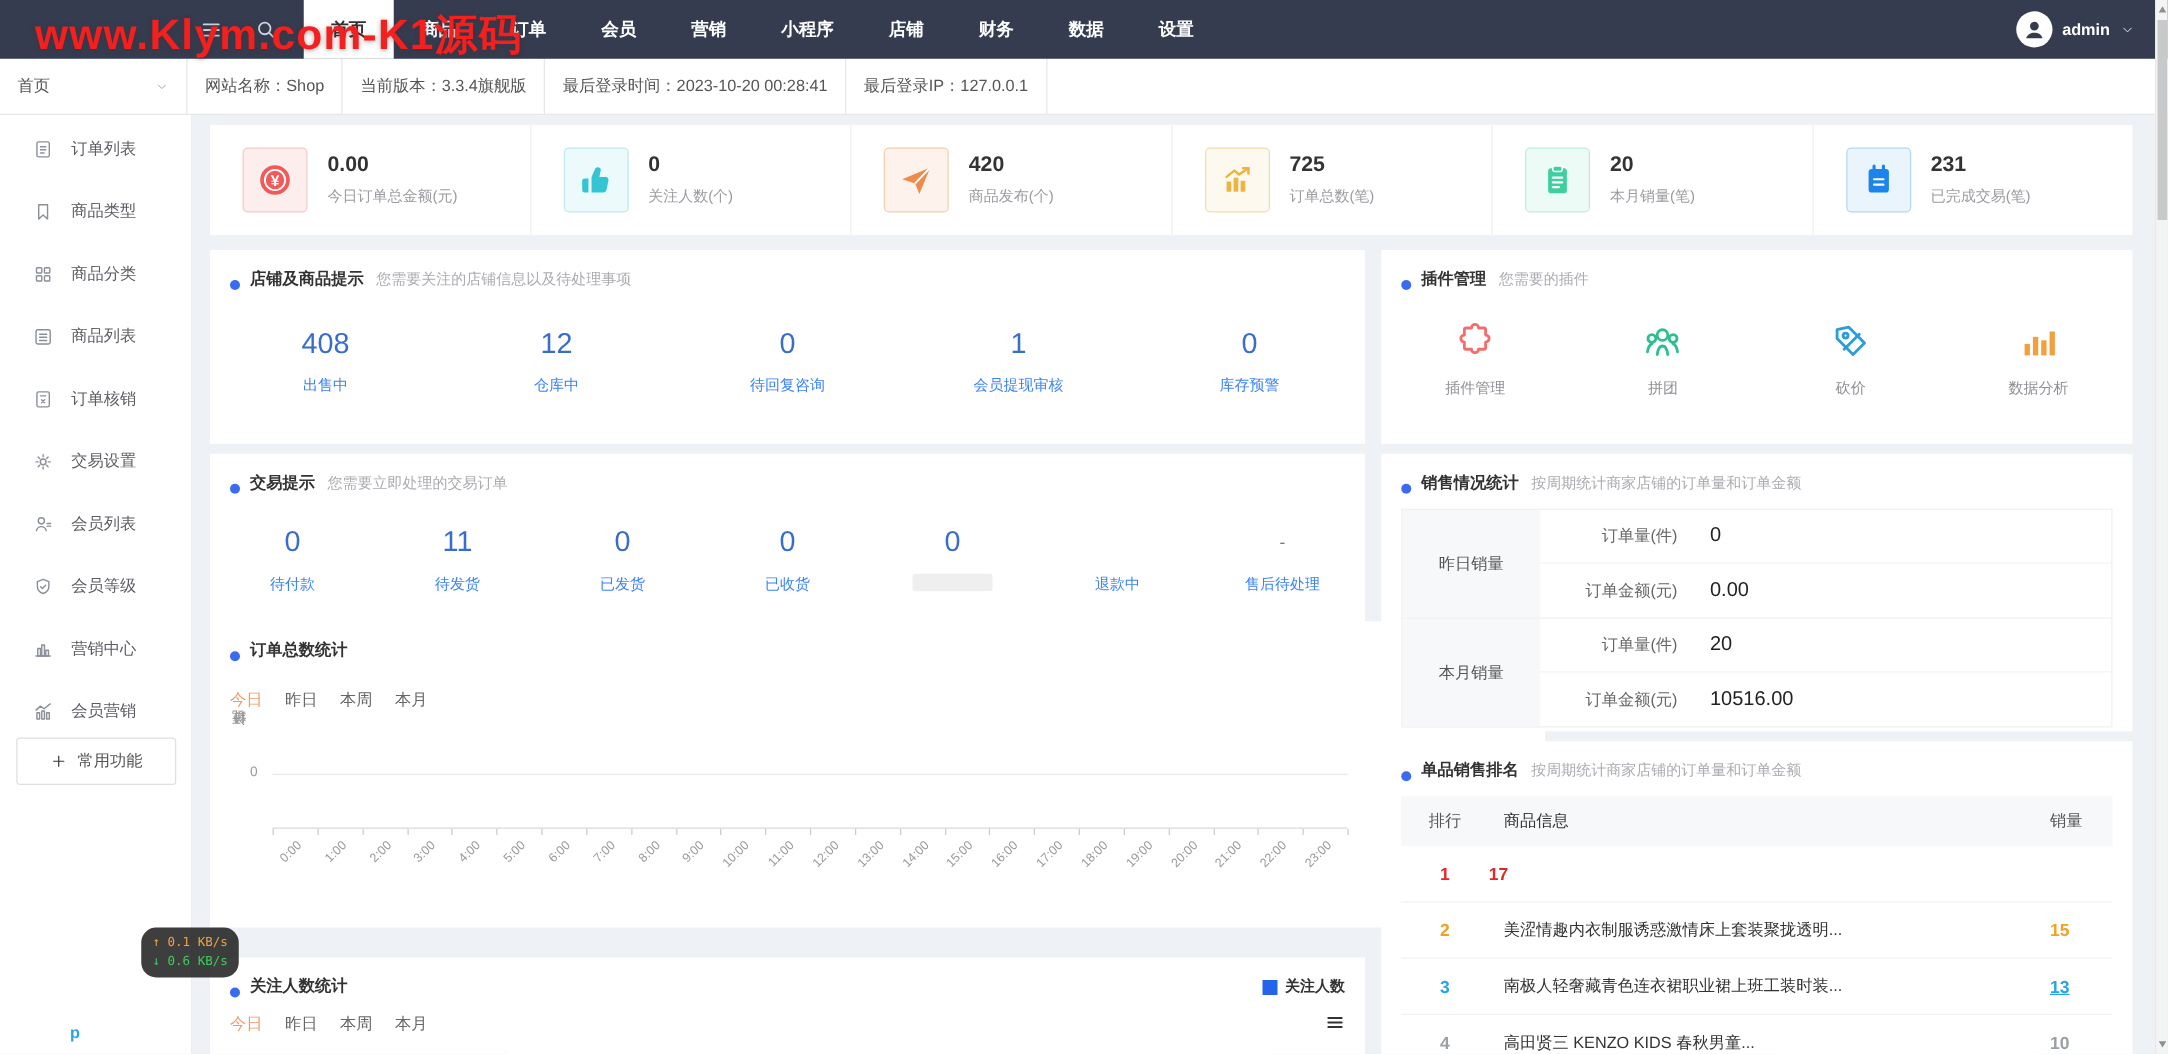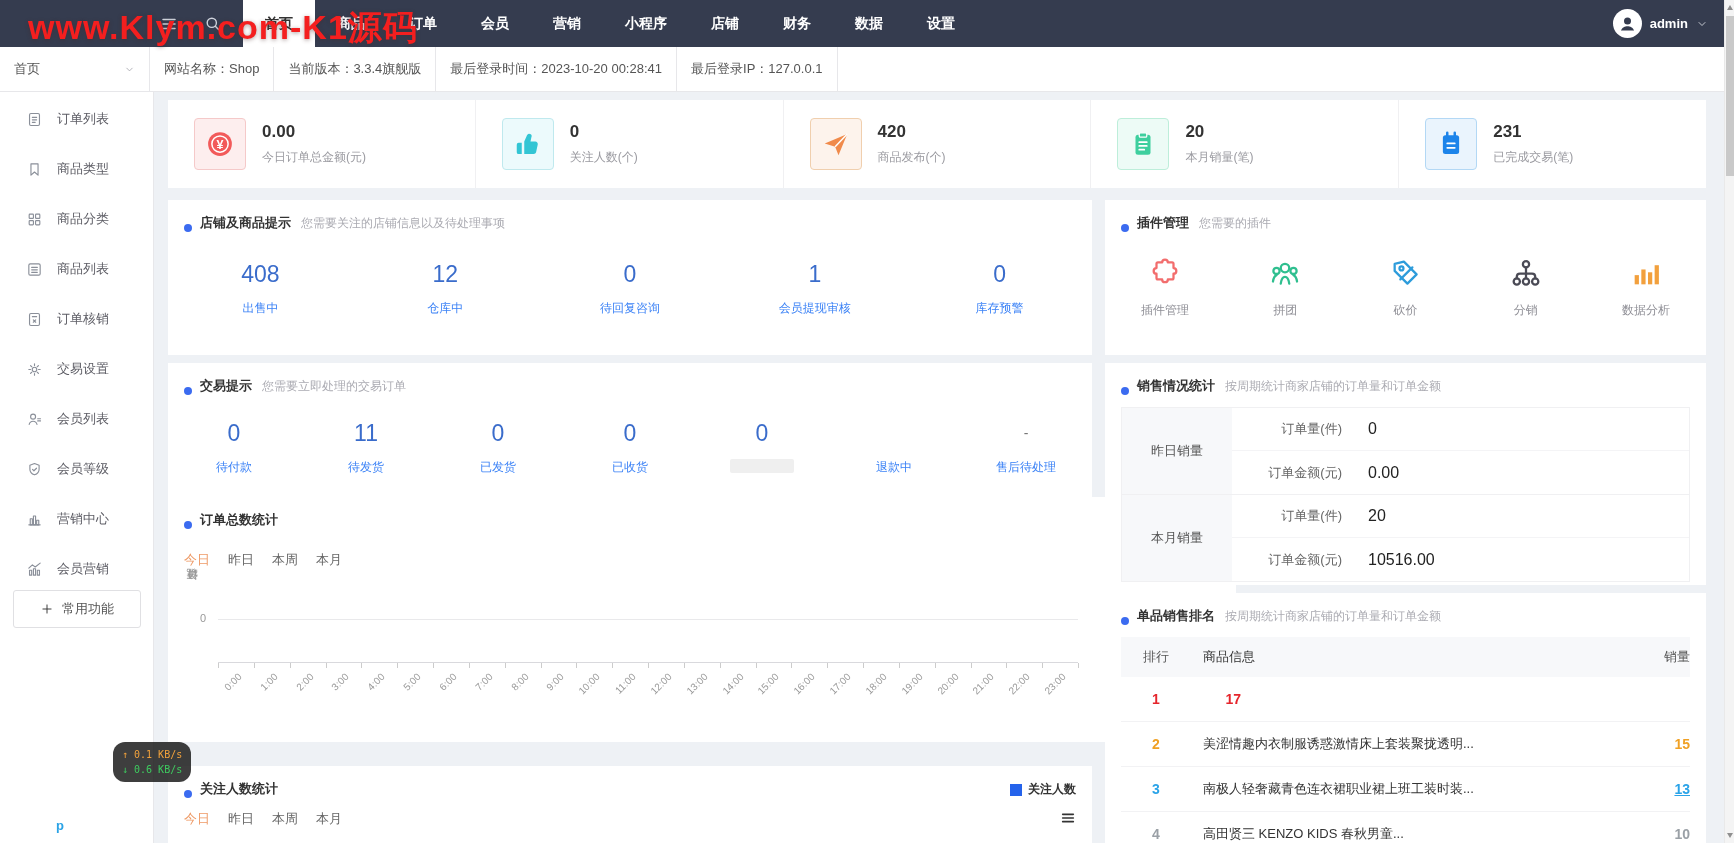--- a/index.html
+++ b/index.html
@@ -93,21 +93,21 @@
   .sales-mrow:last-child{border-bottom:none}
   .sales-mlabel{width:110px;text-align:right;font-size:13px;color:#666;flex:none}
   .sales-mval{margin-left:26px;font-size:16px;color:#222}
 
   #panel-rank{left:951px;top:501px;width:601px;height:300px}
   .rank-head{display:flex;align-items:center;height:40px;background:#f7f8fa;margin:12px 16px 0;font-size:13px;color:#555}
   .rank-row{display:flex;align-items:center;height:45px;margin:0 16px;border-bottom:1px solid #f2f2f4;font-size:13px;cursor:pointer}
   .rank-c1{width:70px;text-align:center;flex:none}
   .rank-row .rank-c1{font-weight:bold;font-size:14px}
   .rank-c2{flex:1;margin-left:12px;color:#333;overflow:hidden;white-space:nowrap;text-overflow:ellipsis}
-  .rank-c3{width:50px;text-align:right;flex:none}
+  .rank-c3{width:50px;flex:none}
   .rank-row .rank-c3{font-weight:bold;font-size:14px}
 
   
   .watermark{position:absolute;left:28px;top:5px;font-size:34px;font-weight:bold;color:#f41f1f;white-space:nowrap;z-index:60;text-shadow:0 1px 4px rgba(70,40,40,.45);letter-spacing:1px}
   .net-badge{position:absolute;left:113px;top:742px;background:rgba(20,20,20,.82);border-radius:12px;padding:5px 9px;z-index:50;font-family:"DejaVu Sans Mono",monospace;font-size:10px;line-height:15px;white-space:nowrap}
   .net-up{color:#f2a23c}
   .net-down{color:#3ecb5f}
 
   
   .scrollbar{position:absolute;right:0;top:0;width:10px;height:843px;background:#f4f4f4;border-left:1px solid #e9e9e9;z-index:70}
@@ -324,20 +324,37 @@
           <span class="ic" style="height: 30px; width: 30px; color: rgb(240, 138, 75);">
             <svg viewBox="0 0 24 24">
               <path d="M3 11.5l18-7.5-7 17-2.7-6.8z" fill="currentColor"></path>
               <path d="M11.3 14.2L21 4" stroke="#fff" stroke-width="1.2"></path>
             </svg>
           </span>
         </div>
         <div class="stat-text">
           <div class="stat-val">420</div>
           <div class="stat-label">商品发布(个)</div>
+        </div>
+      </div>
+      <div class="stat-card">
+        <div class="stat-icon" style="background: rgb(253, 249, 238); border-color: rgb(240, 223, 173);">
+          <span class="ic" style="height: 30px; width: 30px; color: rgb(237, 180, 64);">
+            <svg viewBox="0 0 24 24">
+              <rect x="5" y="13" width="3" height="6.5" fill="currentColor"></rect>
+              <rect x="9.5" y="10.5" width="3" height="9" fill="currentColor"></rect>
+              <rect x="14" y="12.5" width="3" height="7" fill="currentColor"></rect>
+              <path d="M5 10l5-4 3 2.5 6-4" stroke="currentColor" fill="none" stroke-width="1.6" stroke-linecap="round" stroke-linejoin="round"></path>
+              <path d="M19 4.5v3.4M19 4.5h-3.4" stroke="currentColor" fill="none" stroke-width="1.6" stroke-linecap="round" stroke-linejoin="round"></path>
+            </svg>
+          </span>
+        </div>
+        <div class="stat-text">
+          <div class="stat-val">725</div>
+          <div class="stat-label">订单总数(笔)</div>
         </div>
       </div>
       <div class="stat-card">
         <div class="stat-icon" style="background: rgb(237, 251, 246); border-color: rgb(189, 238, 218);">
           <span class="ic" style="height: 30px; width: 30px; color: rgb(62, 207, 158);">
             <svg viewBox="0 0 24 24">
               <rect x="6" y="4.5" width="12" height="16" rx="2" fill="currentColor"></rect>
               <rect x="9" y="3" width="6" height="3.5" rx="1" fill="currentColor" stroke="#fff" stroke-width="1"></rect>
               <path d="M9 10.5h6M9 13.5h6M9 16.5h4" stroke="#fff" stroke-width="1.4" stroke-linecap="round"></path>
             </svg>
@@ -561,32 +578,20 @@
           <span class="ic" style="height: 34px; width: 34px; color: rgb(45, 156, 219);">
             <svg viewBox="0 0 24 24">
               <path d="M4 5.5l6.5-1.5 9 9-6.5 6.5-9-9z" stroke="currentColor" fill="none" stroke-width="1.6" stroke-linecap="round" stroke-linejoin="round"></path>
               <circle cx="8.8" cy="8.8" r="1.4" stroke="currentColor" fill="none" stroke-width="1.6" stroke-linecap="round" stroke-linejoin="round"></circle>
               <path d="M8 16.5L16.5 8" stroke="currentColor" fill="none" stroke-width="1.6" stroke-linecap="round" stroke-linejoin="round"></path>
             </svg>
           </span>
           <div class="plugin-label">砍价</div>
         </div>
         <div class="plugin">
-          <span class="ic" style="height: 34px; width: 34px; color: rgb(74, 74, 85);">
-            <svg viewBox="0 0 24 24">
-              <circle cx="12" cy="5.8" r="2.2" stroke="currentColor" fill="none" stroke-width="1.6" stroke-linecap="round" stroke-linejoin="round"></circle>
-              <circle cx="5.5" cy="18" r="2.2" stroke="currentColor" fill="none" stroke-width="1.6" stroke-linecap="round" stroke-linejoin="round"></circle>
-              <circle cx="12" cy="18" r="2.2" stroke="currentColor" fill="none" stroke-width="1.6" stroke-linecap="round" stroke-linejoin="round"></circle>
-              <circle cx="18.5" cy="18" r="2.2" stroke="currentColor" fill="none" stroke-width="1.6" stroke-linecap="round" stroke-linejoin="round"></circle>
-              <path d="M12 8v3.2M12 11.2V15.8M5.5 15.8v-1.1c0-1.2.9-2.2 2.2-2.2h8.6c1.3 0 2.2 1 2.2 2.2v1.1" stroke="currentColor" fill="none" stroke-width="1.6" stroke-linecap="round" stroke-linejoin="round"></path>
-            </svg>
-          </span>
-          <div class="plugin-label">分销</div>
-        </div>
-        <div class="plugin">
           <span class="ic" style="height: 34px; width: 34px; color: rgb(242, 160, 61);">
             <svg viewBox="0 0 24 24">
               <rect x="4" y="13.5" width="3" height="6.5" fill="currentColor"></rect>
               <rect x="8.7" y="9.5" width="3" height="10.5" fill="currentColor"></rect>
               <rect x="13.4" y="11.5" width="3" height="8.5" fill="currentColor"></rect>
               <rect x="18.1" y="6.5" width="3" height="13.5" fill="currentColor"></rect>
             </svg>
           </span>
           <div class="plugin-label">数据分析</div>
         </div>

